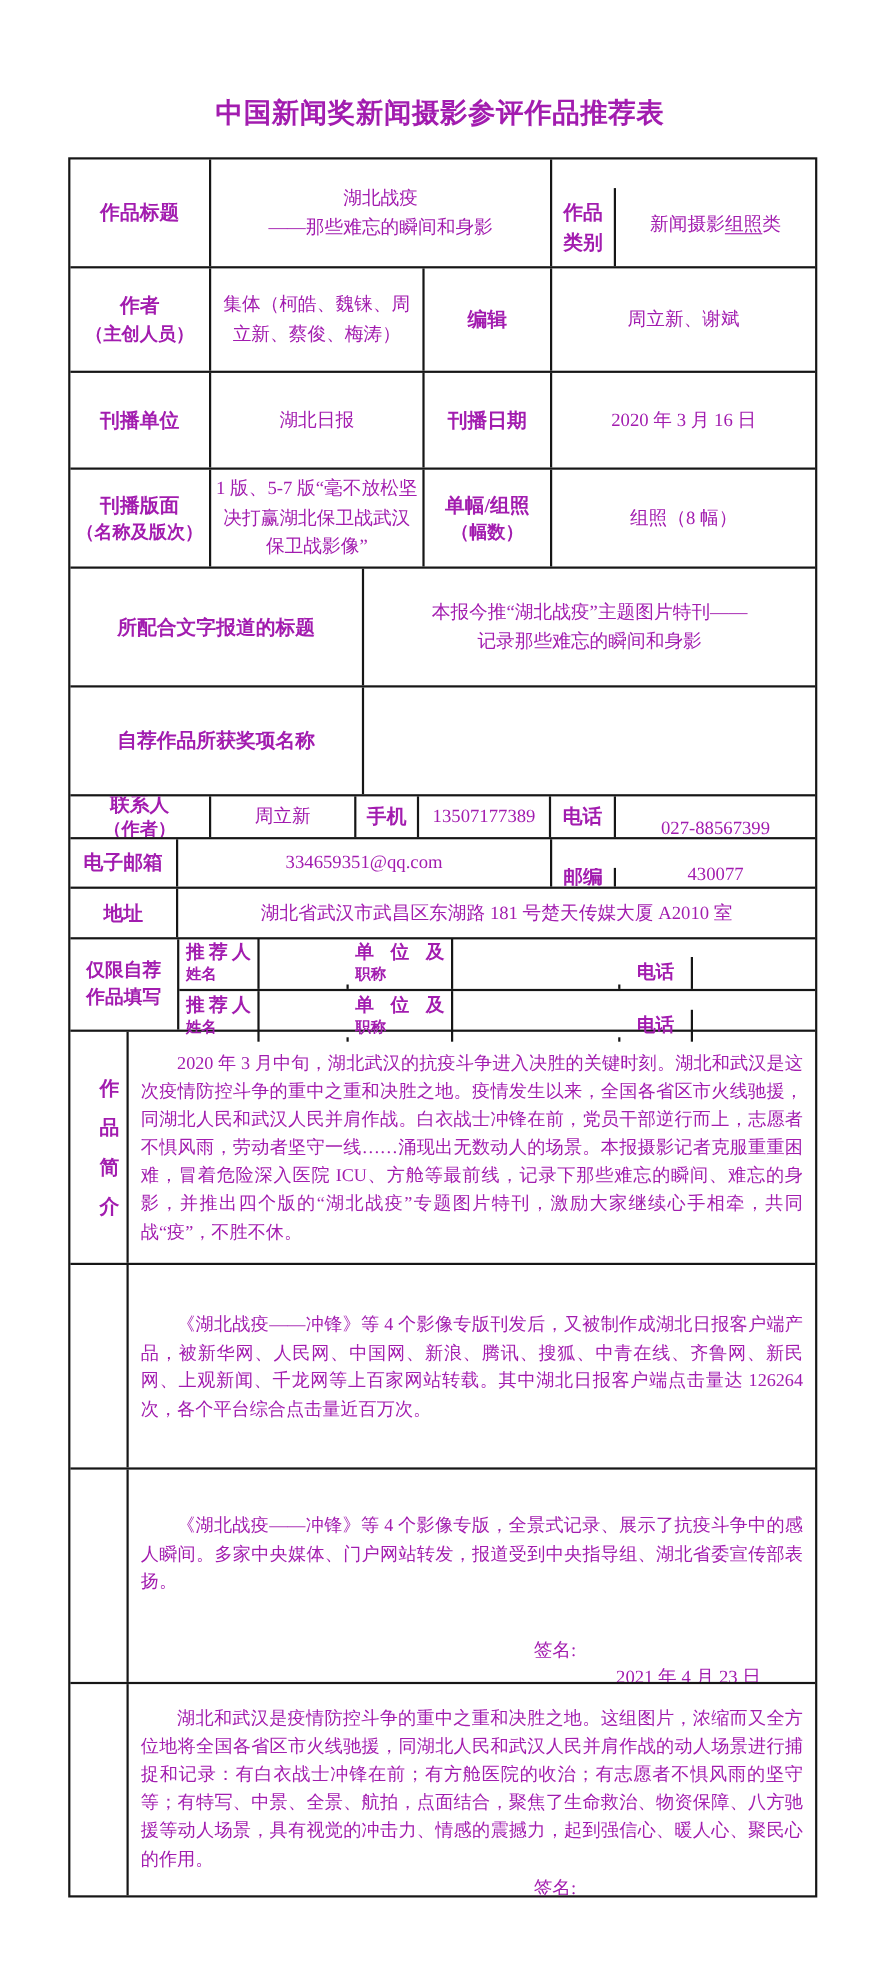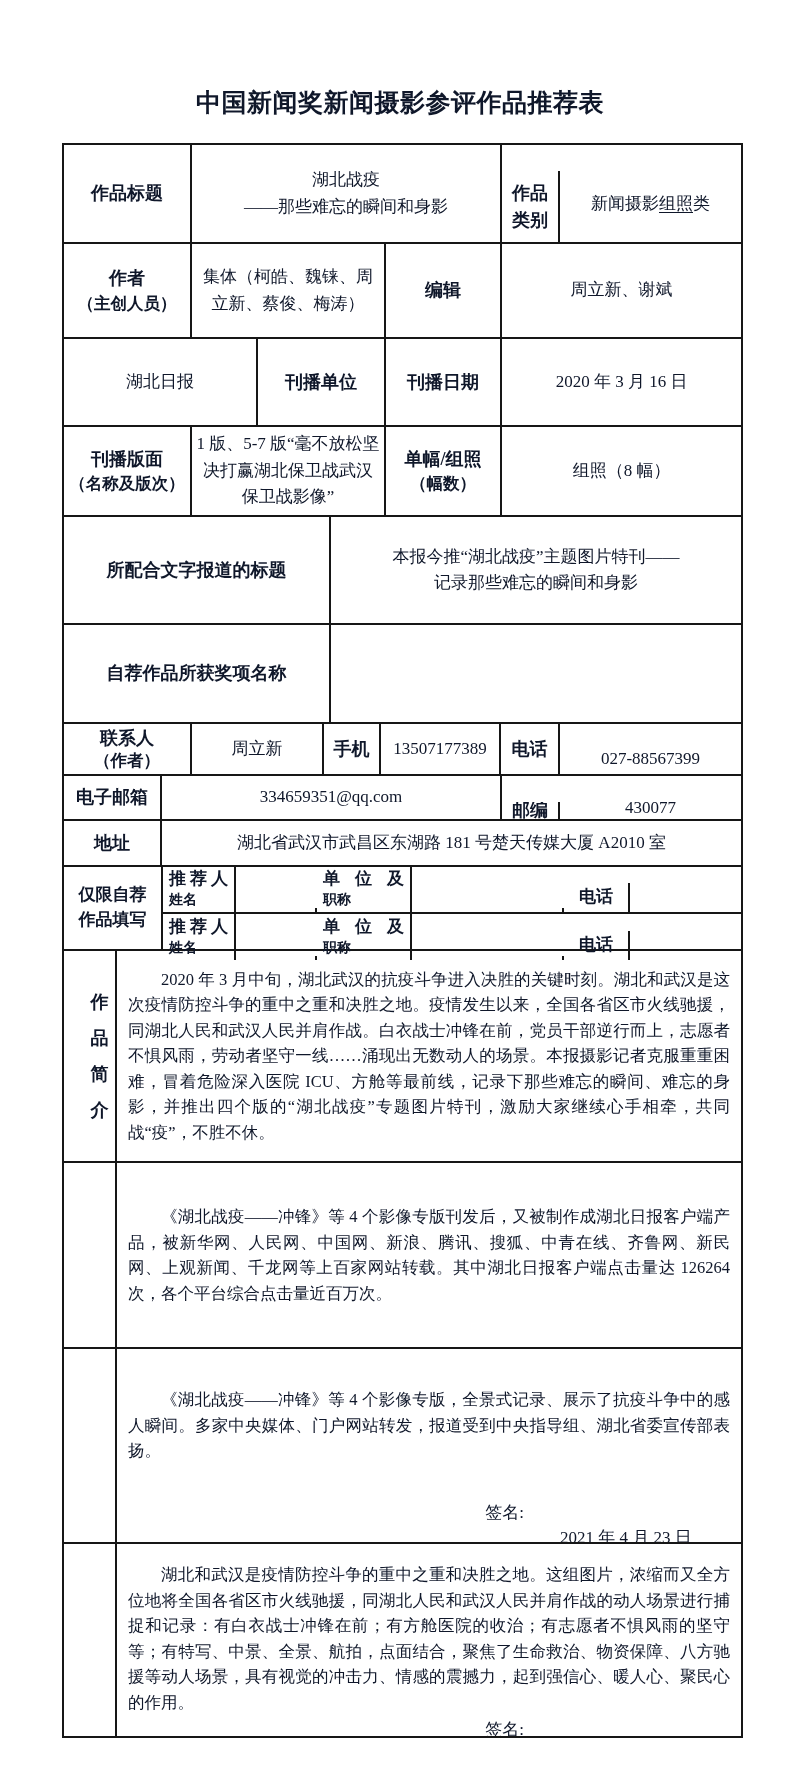--- a/index.html
+++ b/index.html
@@ -1,18 +1,18 @@
 <!DOCTYPE html>
 <html><head>
 <meta charset="utf-8">
 <style>
   html,body { margin:0; padding:0; background:#ffffff; }
   .page {
     position:relative; width:800px; height:1789px; background:#ffffff;
-    font-family:"Liberation Serif","DejaVu Serif",serif; color:#0f172a;
+    font-family:"Liberation Serif","DejaVu Serif",serif; color:#a21caf;
     overflow:hidden;
   }
   .doc-title {
     position:absolute; top:86px; left:0; width:100%;
     text-align:center; font-size:25px; font-weight:bold; letter-spacing:0.5px;
   }
   .tbl {
     position:absolute; left:62px; top:143px; width:677px;
     border:2px solid #161616; box-sizing:content-box; background:#fff;
   }
@@ -90,22 +90,22 @@
       <div class="c lab w128">
         <div>作者</div>
         <div class="sub">（主创人员）</div>
       </div>
       <div class="c val w194">集体（柯皓、魏铼、周立新、蔡俊、梅涛）</div>
       <div class="c lab w116">编辑</div>
       <div class="c val w239 end">周立新、谢斌</div>
     </div>
 
     <div class="row" style="height:88px">
+      <div class="c lab w128">刊播单位</div>
       <div class="c val w194">湖北日报</div>
-      <div class="c lab w128">刊播单位</div>
       <div class="c lab w116">刊播日期</div>
       <div class="c val w239 end">2020 年 3 月 16 日</div>
     </div>
 
     <div class="row" style="height:90px">
       <div class="c lab w128">
         <div>刊播版面</div>
         <div class="sub">（名称及版次）</div>
       </div>
       <div class="c val w194" style="line-height:1.55">1 版、5-7 版“毫不放松坚决打赢湖北保卫战武汉保卫战影像”</div>
@@ -122,21 +122,21 @@
         <div>本报今推“湖北战疫”主题图片特刊——</div>
         <div>记录那些难忘的瞬间和身影</div>
       </div>
     </div>
 
     <div class="row" style="height:99px">
       <div class="c lab w267">自荐作品所获奖项名称</div>
       <div class="c val wrest end"></div>
     </div>
 
-    <div class="row" style="height:52px">
+    <div class="row" style="height:39px">
       <div class="c lab w128" style="line-height:1.3">
         <div>联系人</div>
         <div class="sub">（作者）</div>
       </div>
       <div class="c val w132">周立新</div>
       <div class="c lab w57">手机</div>
       <div class="c val w120">13507177389</div>
       <div class="c lab w59">电话</div>
       <div class="c val w181 end">027-88567399</div>
     </div>

